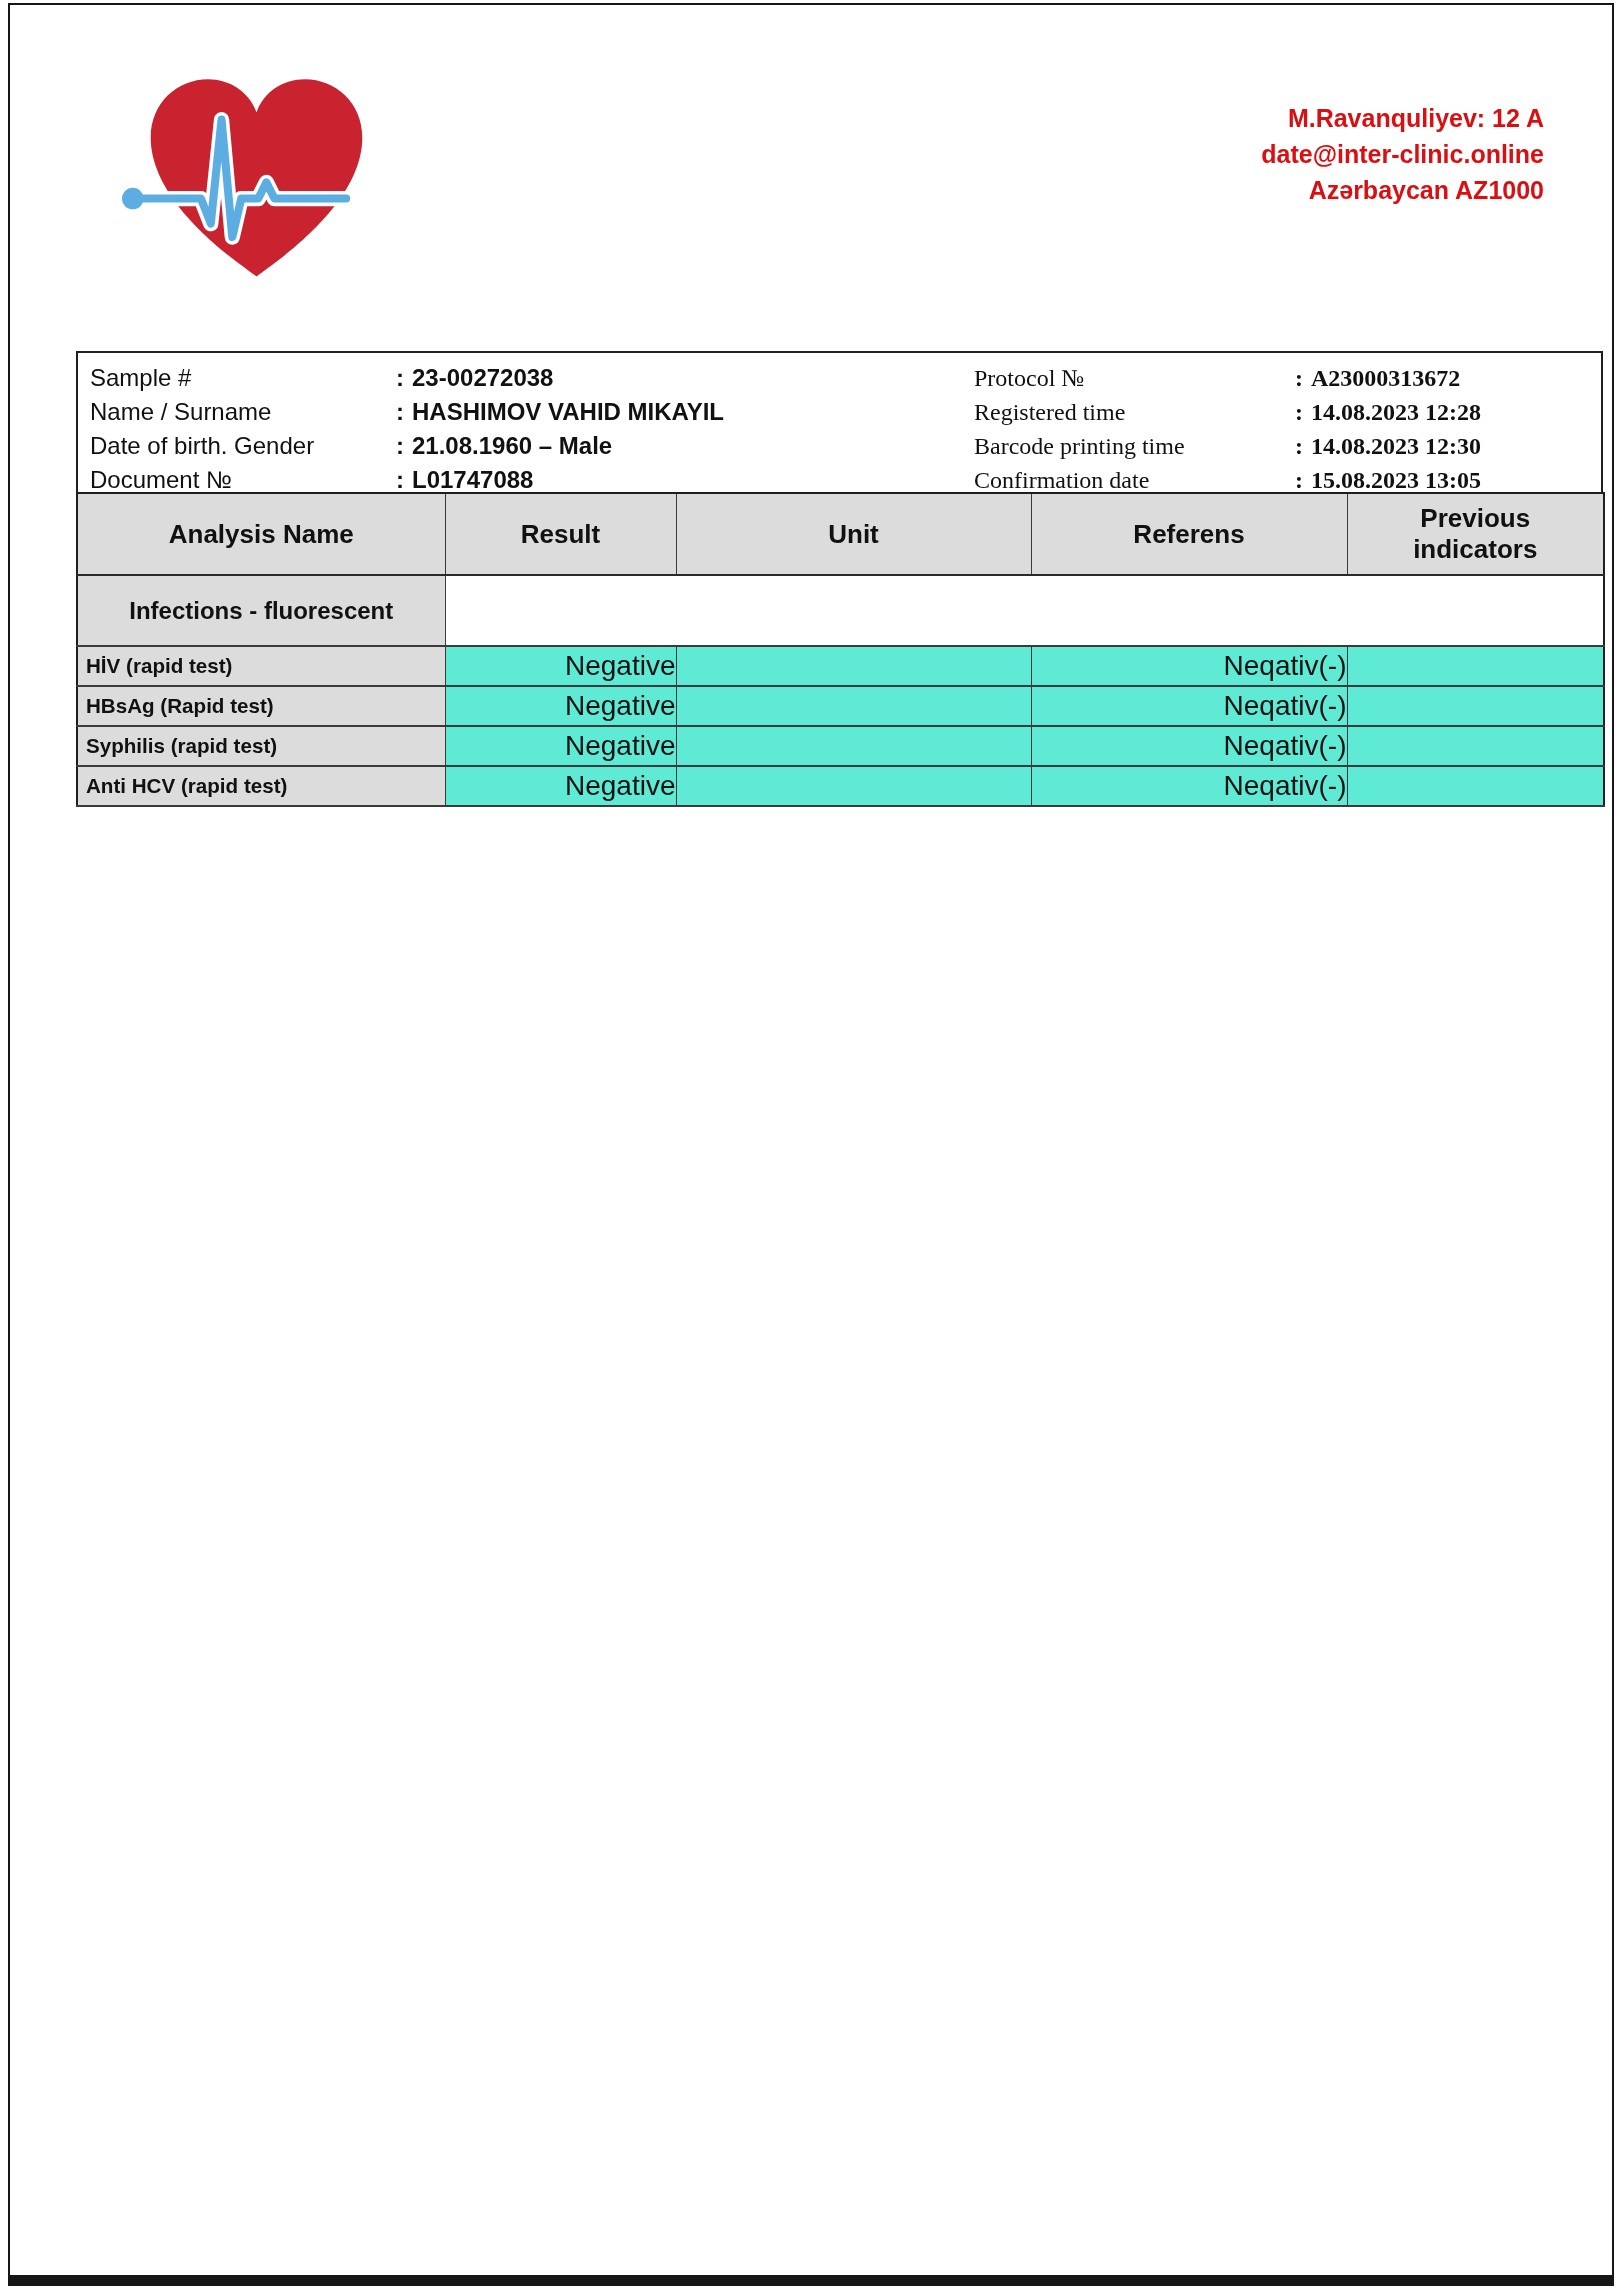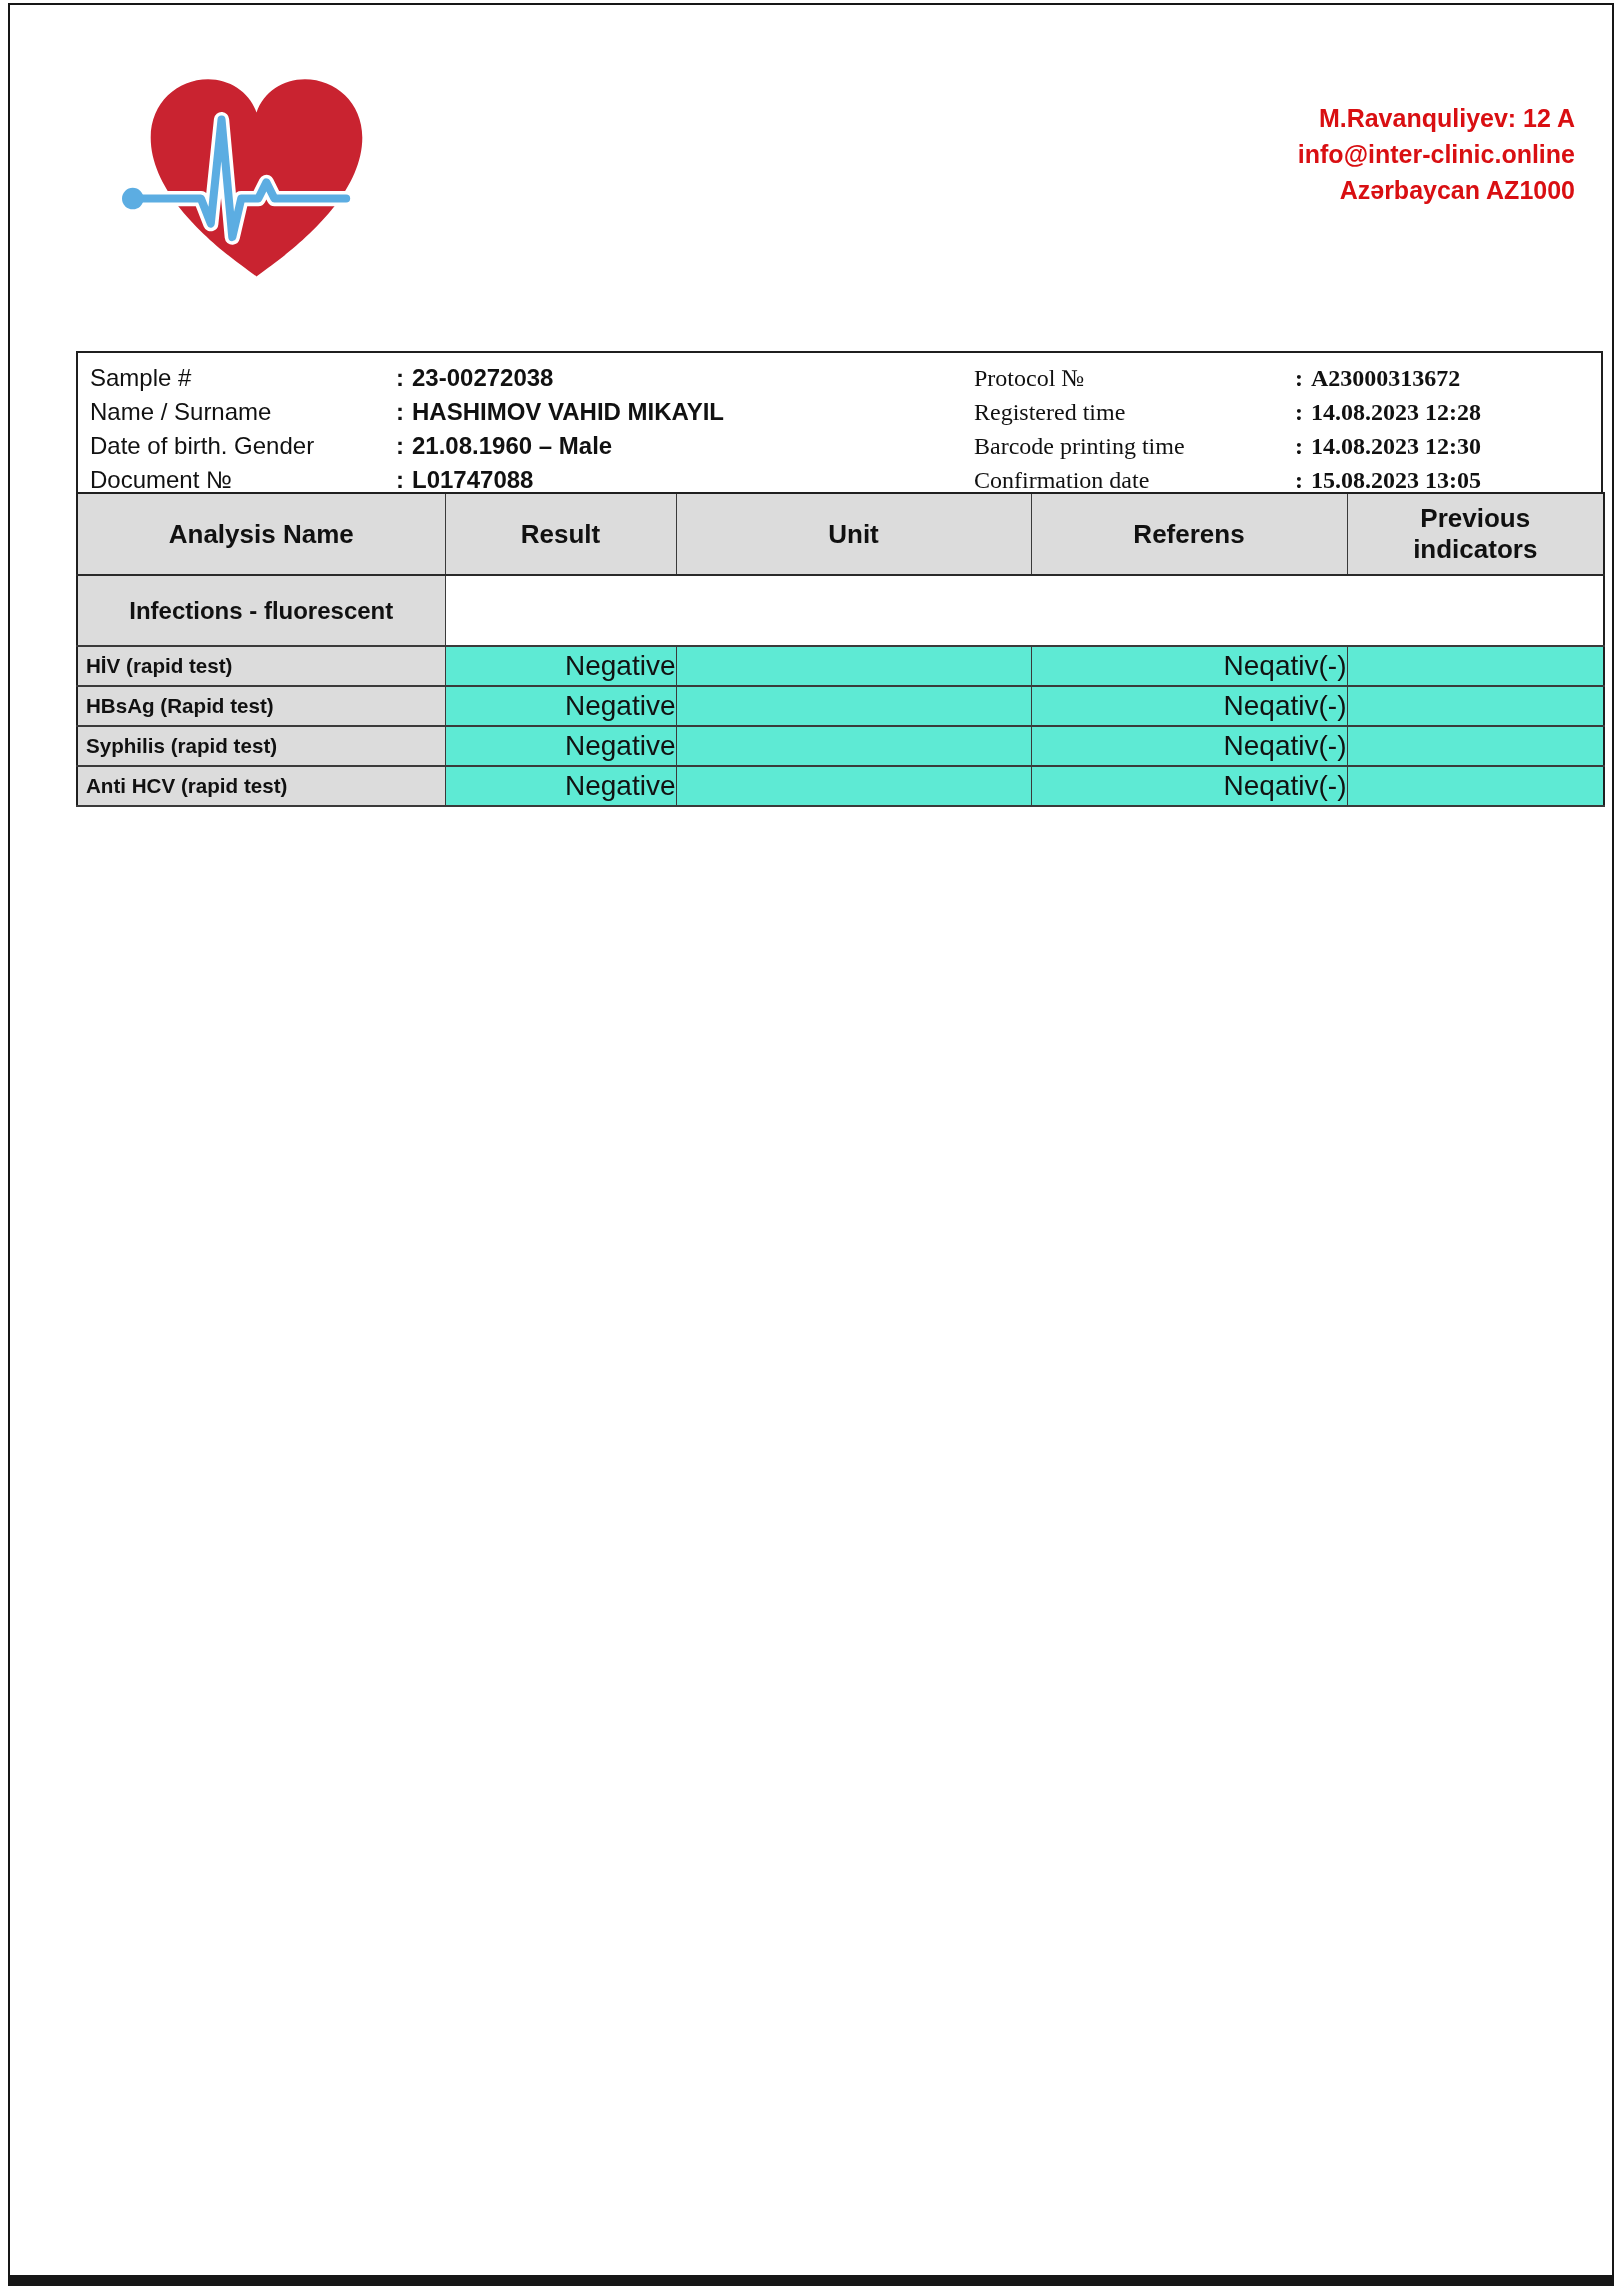--- a/index.html
+++ b/index.html
@@ -33,21 +33,21 @@
     font-size:82px; line-height:0.95; color:var(--logo-blue);
     letter-spacing:0.9px;
     text-shadow:0 0 0.9px #2f7db3;
   }
   .logo-klinika {
     font-family:"Liberation Sans", sans-serif;
     font-size:57px; line-height:1.05; color:var(--logo-red);
     letter-spacing:3.6px; margin-left:10.7px;
   }
   .contact {
-    position:absolute; top:100px; right:44px; text-align:right;
+    position:absolute; top:100px; right:75px; text-align:right;
     color:var(--accent-red); font-weight:bold; font-size:25px; line-height:36px;
   }
 
   
   .info-box {
     position:absolute; left:76px; top:351px; width:1527px;
     border:2.7px solid #1f1f1f; border-bottom:none;
     display:flex; padding:8px 0 9.9px 0; font-size:24px;
   }
   .info-col.left  { width:896px; padding-left:12px; }
@@ -93,21 +93,21 @@
   <svg class="heart-svg" viewBox="0 0 300 262" aria-hidden="true">
     <path d="M150 237 C 138 227 32 160 32 82 C 32 43 62 17 96 17 C 120 17 142 31 150 54 C 158 31 180 17 204 17 C 238 17 268 43 268 82 C 268 160 162 227 150 237 Z" fill="#c92330"></path>
     <polyline points="10,150 72,150 88,150 99,178 111,62 123,193 133,150 152,150 161,132 170,150 250,150" fill="none" stroke="#ffffff" stroke-width="17" stroke-linecap="round" stroke-linejoin="round"></polyline>
     <polyline points="10,150 72,150 88,150 99,178 111,62 123,193 133,150 152,150 161,132 170,150 250,150" fill="none" stroke="#5cade2" stroke-width="9" stroke-linecap="round" stroke-linejoin="round"></polyline>
     <circle cx="12" cy="150" r="12" fill="#5cade2"></circle>
   </svg>
 </div>
 
 <div class="contact">
   <div>M.Ravanquliyev: 12 A</div>
-  <div>info@inter-clinic.online</div>
+  <div>date@inter-clinic.online</div>
   <div>Azərbaycan AZ1000</div>
 </div>
 
 <section class="info-box">
   <div class="info-col left" id="info-left">
   <div class="info-row">
     <span class="info-label">Sample #</span>
     <span class="info-value"><span class="info-sep">:</span><span>23-00272038</span></span>
   </div>
 

